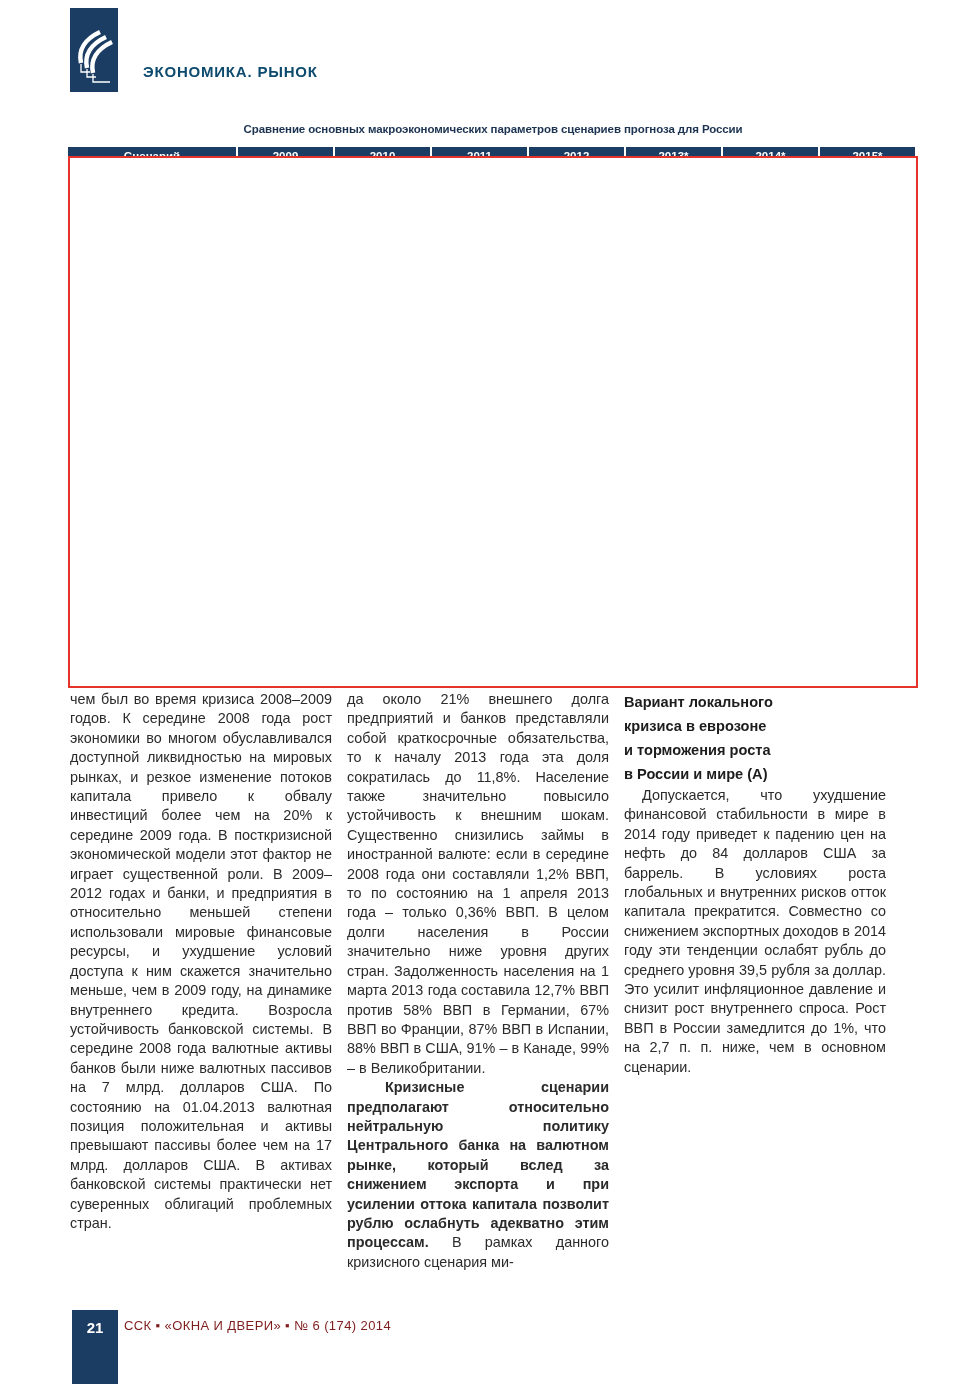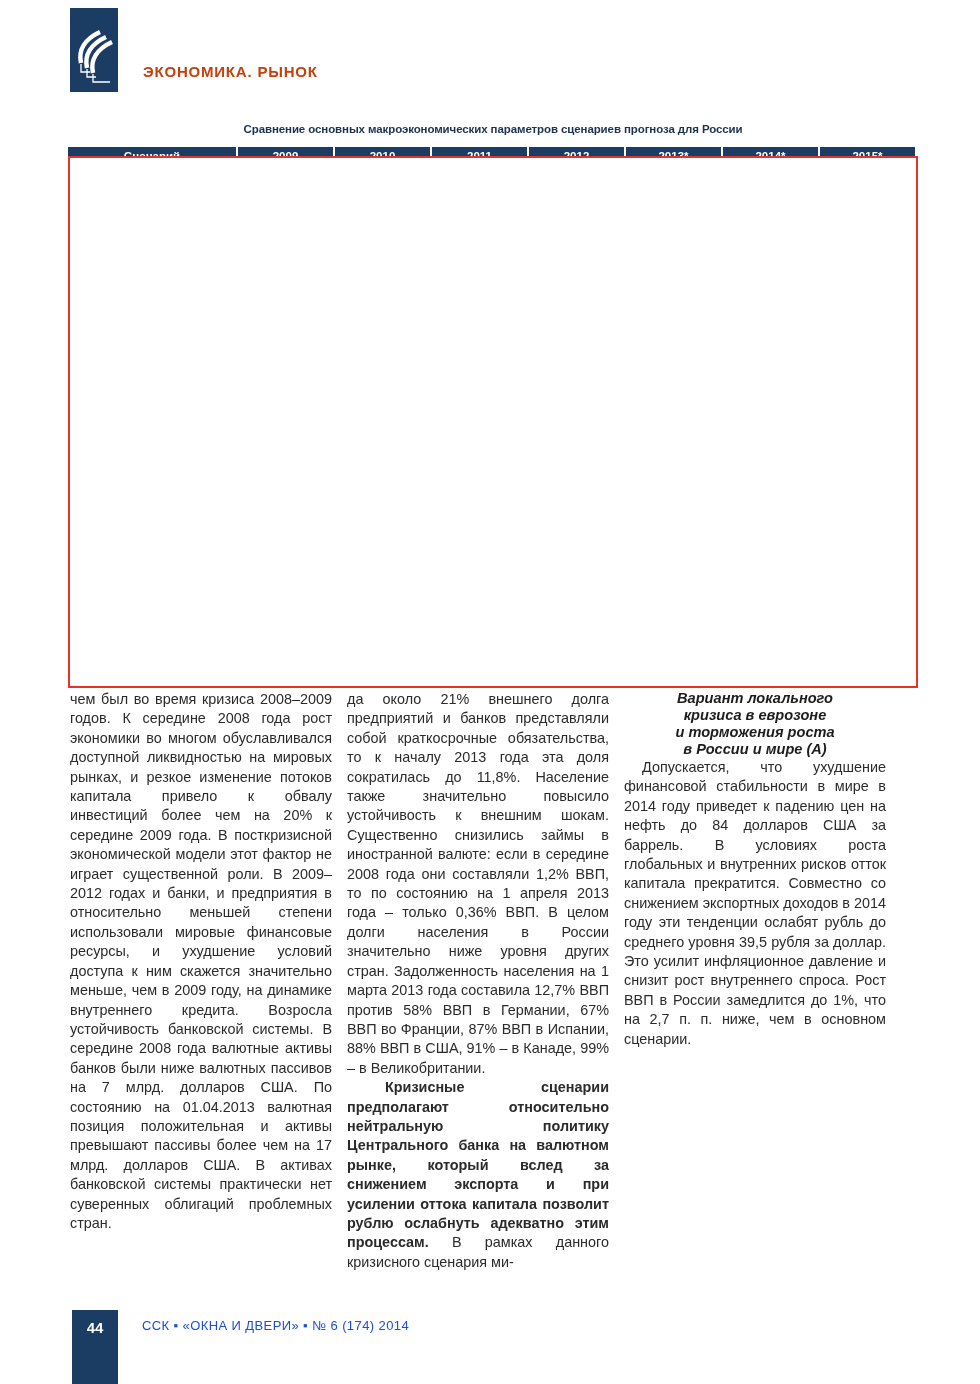--- a/index.html
+++ b/index.html
@@ -15,21 +15,21 @@
   
   .logo-box {
     position: absolute; left: 70px; top: 8px;
     width: 48px; height: 84px;
     background: #1c3d63;
   }
   .section-label {
     position: absolute; left: 143px; top: 63px;
     font-size: 15px; font-weight: bold;
     letter-spacing: 0.8px;
-    color: #c2410c;
+    color: #0c4a6e;
   }
 
   
   .table-title {
     position: absolute; left: 68px; top: 123px; width: 850px;
     text-align: center;
     font-size: 11.5px; font-weight: bold;
     color: #1b3250;
     letter-spacing: -0.1px;
   }
@@ -63,41 +63,41 @@
   .col {
     width: 262px; flex: 0 0 262px;
     font-size: 14.4px; line-height: 19.4px;
     color: #2b2b2b;
     text-align: justify;
   }
   .col p { margin: 0; }
   .col p.indent { text-indent: 18px; }
   .col .bold { font-weight: bold; margin-left: 20px; }
   .col3-heading {
-    font-weight: bold; font-style: italic;
+    font-weight: bold; 
     margin: 0 0 0 20px;
     white-space: pre-line;
-    text-align: center;
-    font-size: 14.6px; line-height: 17px;
+    text-align: left;
+    font-size: 14.6px; line-height: 24px;
     color: #1d1d1d;
   }
 
   
   .page-number-box {
     position: absolute; left: 72px; top: 1310px;
     width: 46px; height: 74px;
     background: #1c3d63;
     color: #ffffff; font-weight: bold; font-size: 15px;
     text-align: center; padding-top: 9px;
     box-sizing: border-box;
   }
   .journal-line {
-    position: absolute; left: 142px; top: 1318px;
+    position: absolute; left: 124px; top: 1318px;
     font-size: 13px; letter-spacing: 0.4px;
-    color: #1d4ed8;
+    color: #7f1d1d;
   }
 </style>
 </head>
 <body>
 
 <div class="page">
 
   <div class="logo-box">
     <span>
       <svg width="48" height="84" viewBox="0 0 48 84" xmlns="http://www.w3.org/2000/svg">
@@ -137,17 +137,17 @@
     <div class="col">
       <p class="col3-heading">Вариант локального
 кризиса в еврозоне
 и торможения роста
 в России и мире (А)</p>
       <p class="indent">Допускается, что ухудшение финансовой стабильности в мире в 2014 году приведет к падению цен на нефть до 84 долларов США за баррель. В условиях роста глобальных и внутренних рисков отток капитала прекратится. Совместно со снижением экспортных доходов в 2014 году эти тенденции ослабят рубль до среднего уровня 39,5 рубля за доллар. Это усилит инфляционное давление и снизит рост внутреннего спроса. Рост ВВП в России замедлится до 1%, что на 2,7 п. п. ниже, чем в основном сценарии.</p>
     </div>
   </div>
 
   <div class="page-number-box">
-    <span>44</span>
+    <span>21</span>
   </div>
   <div class="journal-line">ССК ▪ «ОКНА И ДВЕРИ» ▪ № 6 (174) 2014</div>
 
 </div>
 
 </body></html>

